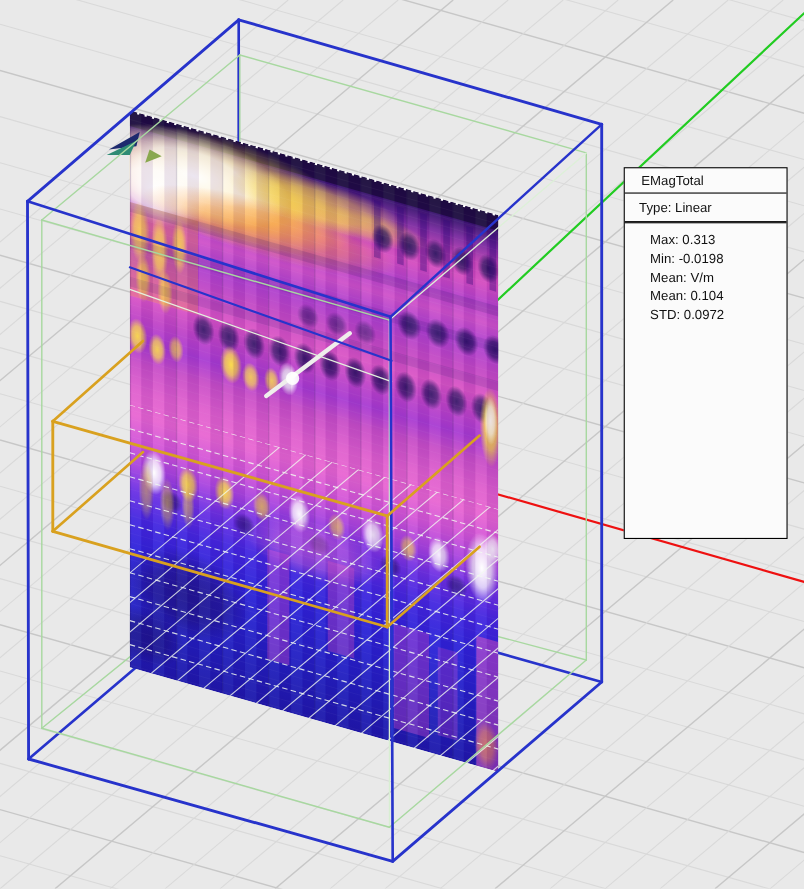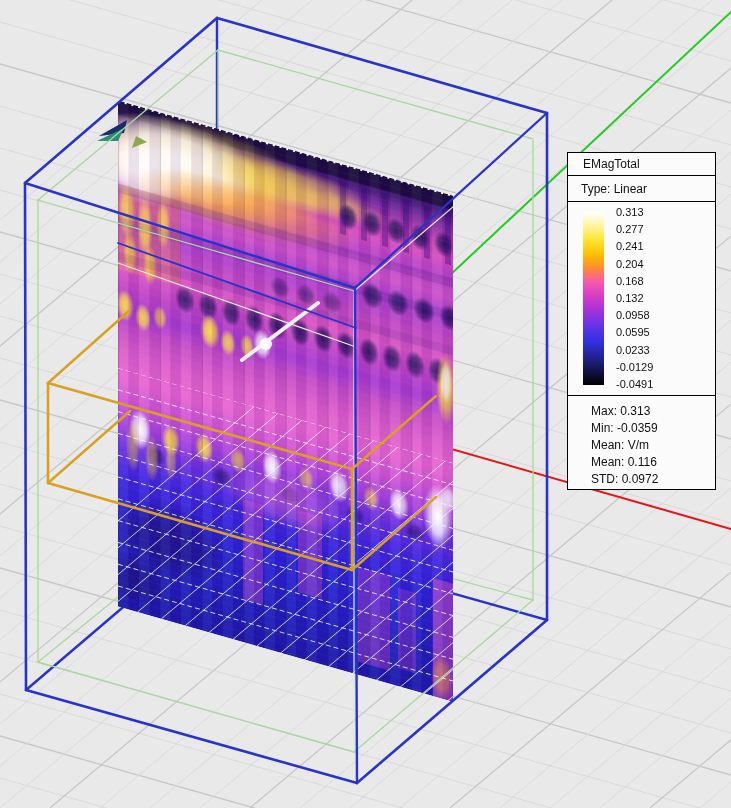--- a/index.html
+++ b/index.html
@@ -448,37 +448,21 @@
           <line x1="48" y1="483" x2="130" y2="411" stroke="#d9a11f" stroke-width="2.4" opacity="1" stroke-linecap="round"></line>
           <line x1="352" y1="469" x2="436" y2="396" stroke="#d9a11f" stroke-width="2.4" opacity="1" stroke-linecap="round"></line>
           <line x1="352" y1="570" x2="436" y2="497" stroke="#d9a11f" stroke-width="2.4" opacity="1" stroke-linecap="round"></line>
         </g>
       </svg>
     </div>
 
   <div id="legend">
     <div class="row-title">EMagTotal</div>
     <div class="row-type">Type: Linear</div>
-    <div class="bar-zone">
-      <div class="cbar"></div>
-      <div class="ticks">
-        <span>0.313</span>
-        <span>0.277</span>
-        <span>0.241</span>
-        <span>0.204</span>
-        <span>0.168</span>
-        <span>0.132</span>
-        <span>0.0958</span>
-        <span>0.0595</span>
-        <span>0.0233</span>
-        <span>-0.0129</span>
-        <span>-0.0491</span>
-      </div>
-    </div>
     <div class="stats">
       <div>Max: 0.313</div>
-      <div>Min: -0.0359</div>
+      <div>Min: -0.0198</div>
       <div>Mean: V/m</div>
-      <div>Mean: 0.116</div>
+      <div>Mean: 0.104</div>
       <div>STD: 0.0972</div>
     </div>
   </div>
 </div>
 
 </body></html>

